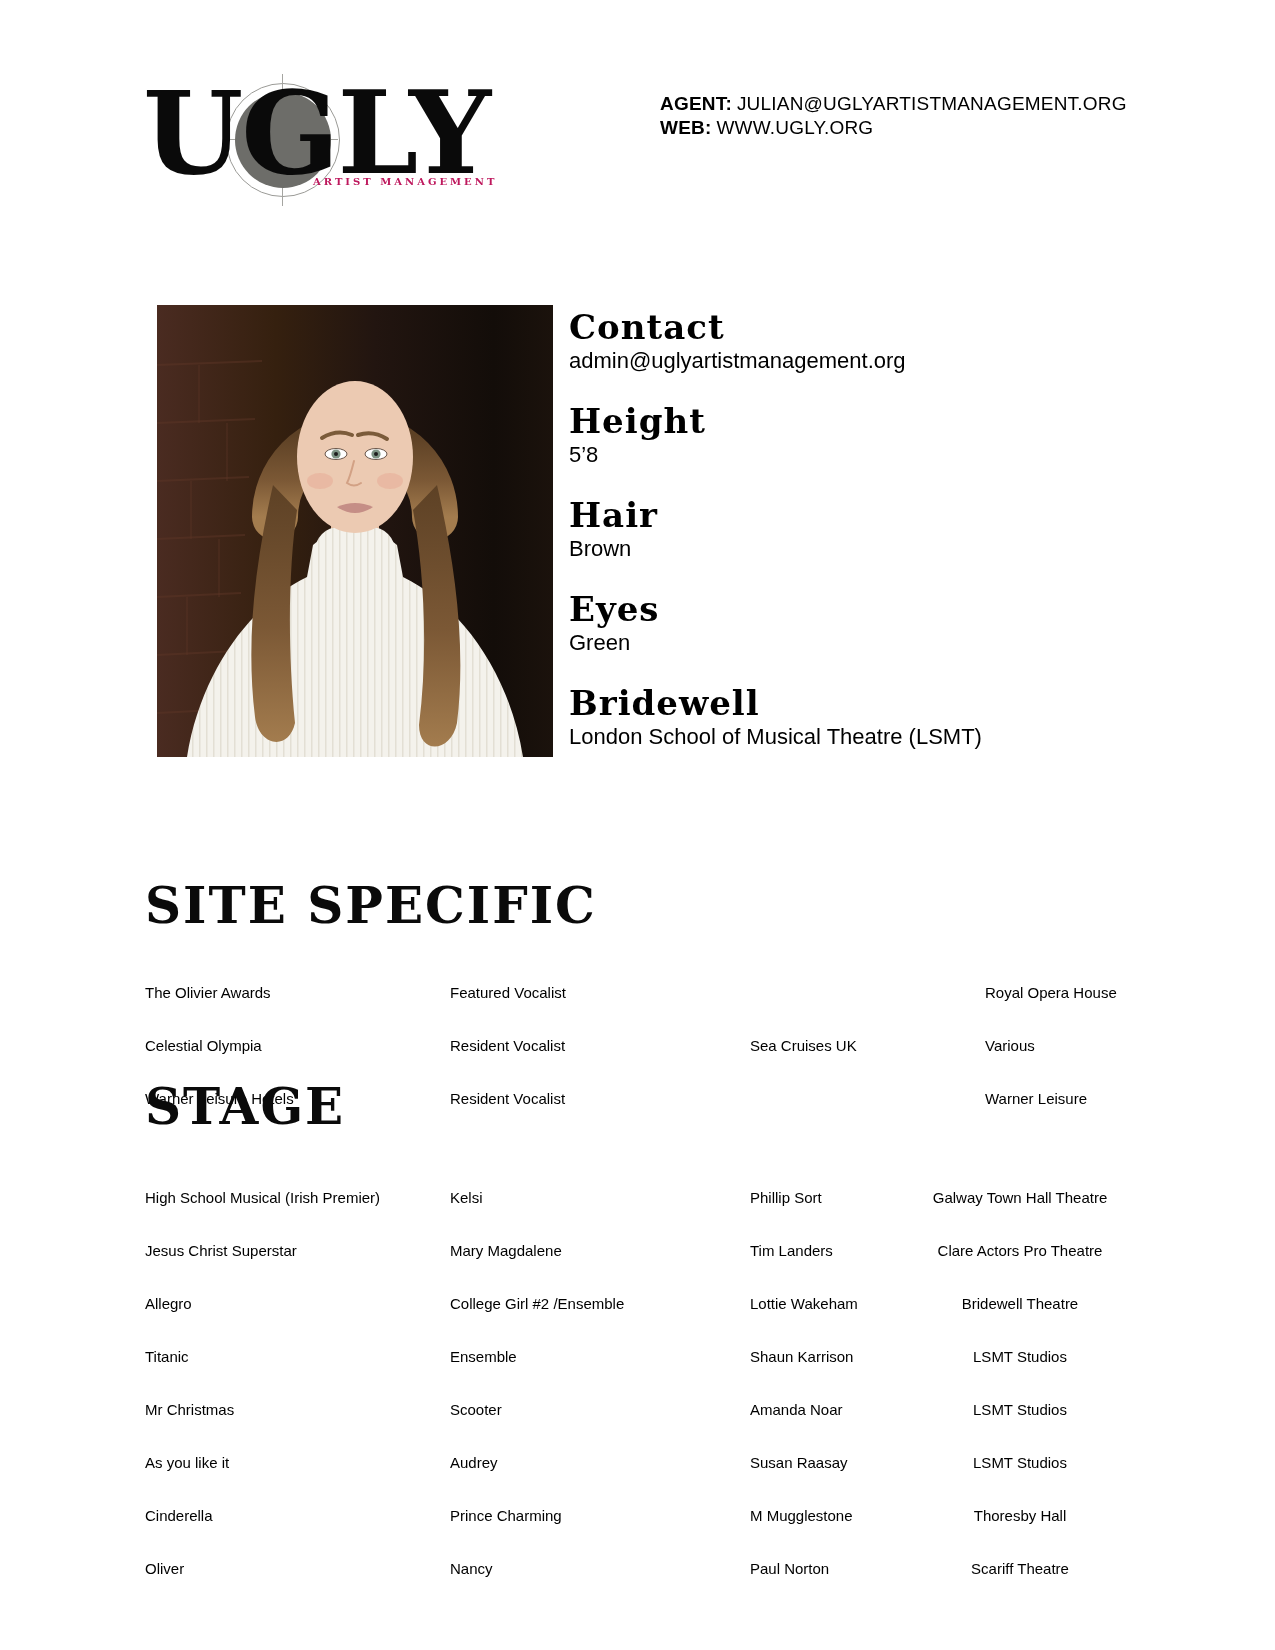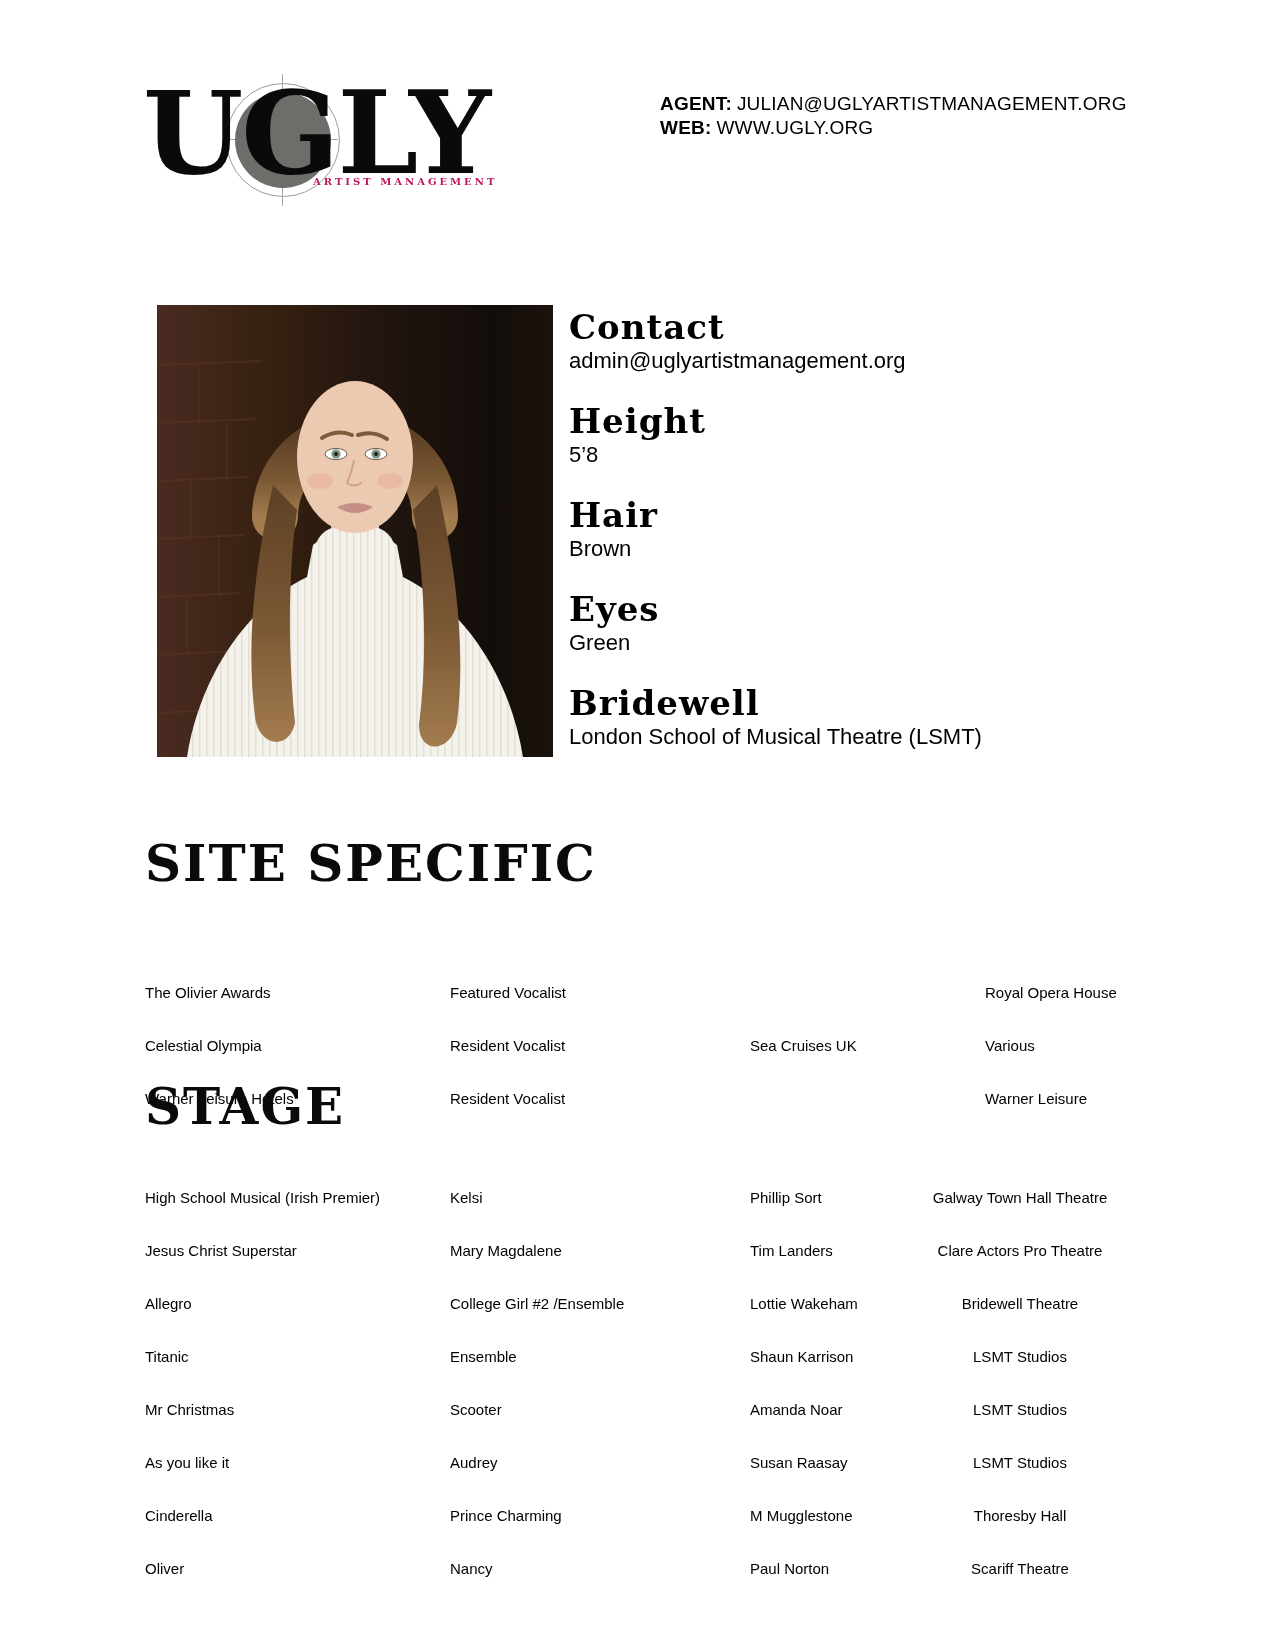--- a/index.html
+++ b/index.html
@@ -30,21 +30,21 @@
   
   #profile{position:absolute;left:569px;top:306px;width:660px;}
   #profile .pf{margin:0 0 26px 0;}
   #profile h2{margin:0;font-family:"DejaVu Serif","Liberation Serif",serif;
     font-weight:700;font-size:34px;line-height:42px;letter-spacing:1px;}
   #profile .val{font-size:22px;line-height:26px;}
   
   .sec-title{position:absolute;left:145px;margin:0;color:#0a0a0a;
     font-family:"DejaVu Serif","Liberation Serif",serif;font-weight:700;
     font-size:50px;line-height:52px;letter-spacing:2px;white-space:nowrap;}
-  #site-title{top:838px;}
+  #site-title{top:880px;}
   #stage-title{top:1081px;}
   
   .rtable{position:absolute;left:145px;width:970px;display:grid;
     font-size:15px;line-height:23px;}
   .rtable .trow{display:contents;}
   .rtable .c{white-space:nowrap;overflow:visible;margin-top:30px;}
   #site-table{top:951px;grid-template-columns:305px 300px 235px 1fr;}
   #stage-table{top:1156px;grid-template-columns:305px 300px 175px 190px;}
   #stage-table .c4{text-align:center;}
 </style>

